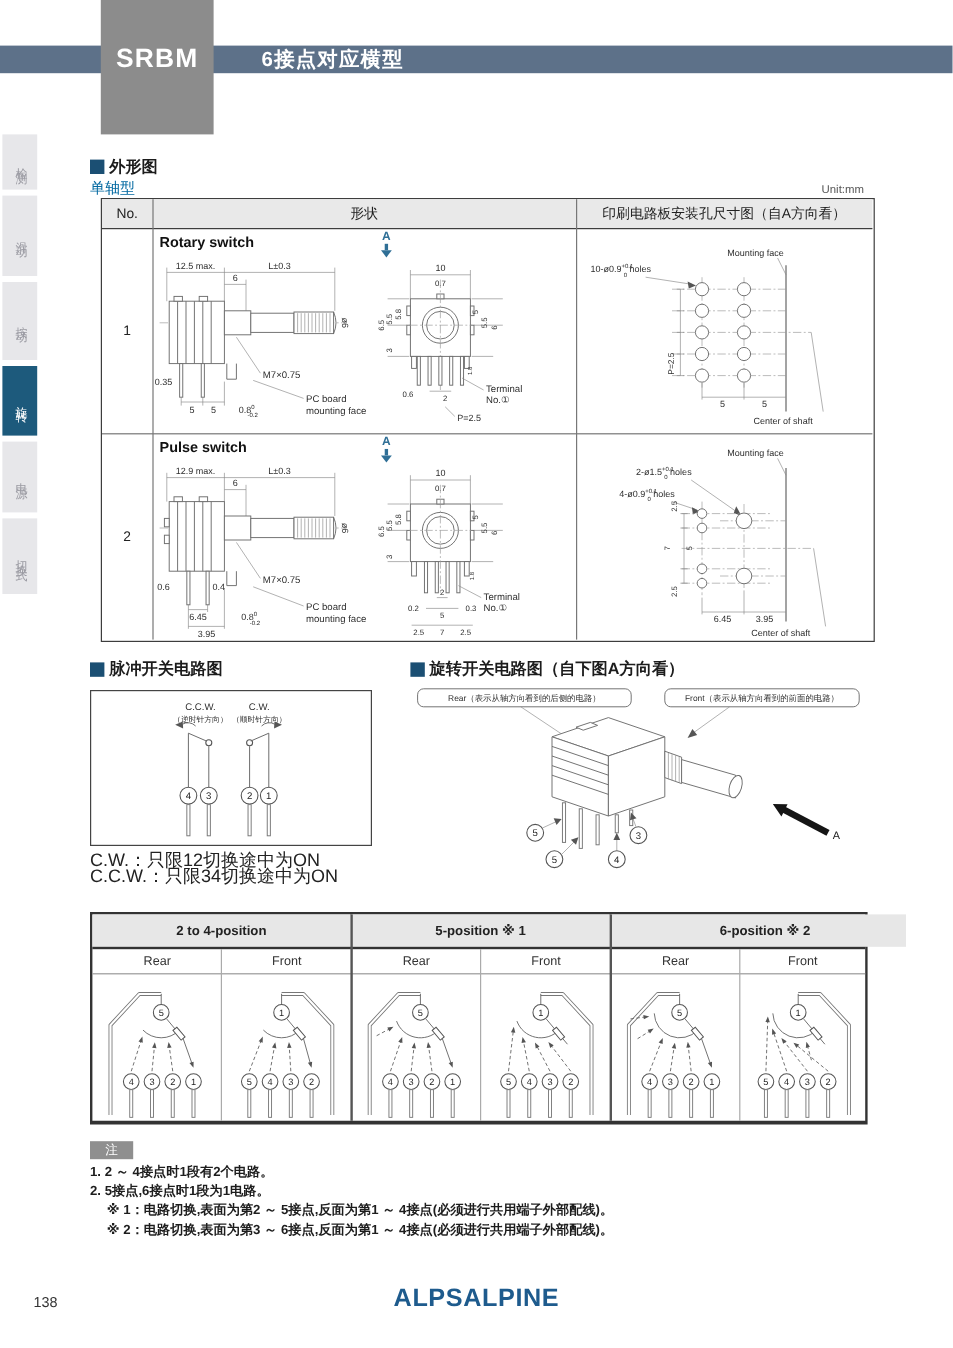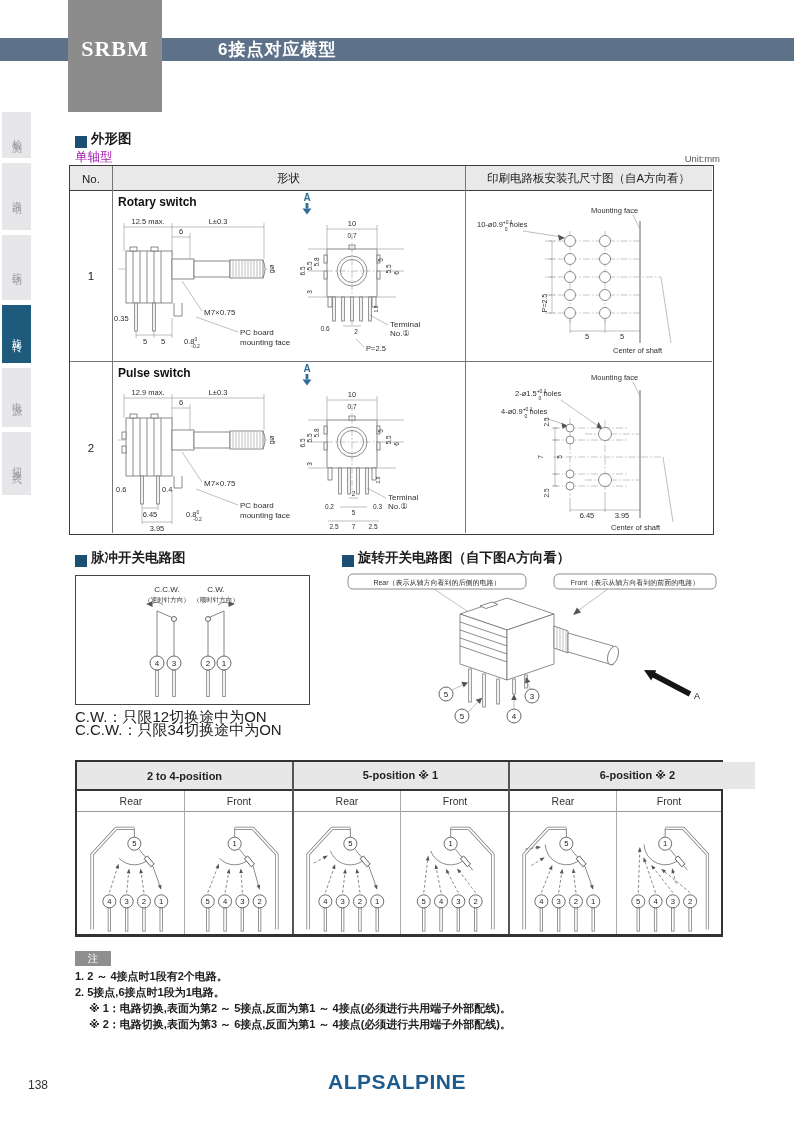--- a/index.html
+++ b/index.html
@@ -1,36 +1,36 @@
 <!DOCTYPE html>
 <html style="--accent_bar: #5d7189; --product_box: #8c8c8c; --active_tab: #1d5a7c; --heading_square: #1b4f73; --logo_blue: #1e5b8d; --arrow_blue: #2f6f96; --table_header_bg: #e9e9e9; --sidebar_bg: #e7e7ea; --sidebar_text: #9a9aa2;"><head>
 <meta charset="utf-8">
 <style>
   html,body{margin:0;padding:0;background:#fff;}
   .page{position:relative;width:794px;height:1123px;background:#fff;overflow:hidden;
         font-family:"Liberation Sans","DejaVu Sans",sans-serif;color:#222;}
   .abs{position:absolute;}
   
   .topbar{left:0;top:38px;width:794px;height:23px;background:var(--accent_bar);}
-  .prodbox{left:68px;top:0;width:94px;height:112px;background:var(--product_box);
-           display:flex;align-items:center;justify-content:center;font-family:Liberation Serif, serif;}
+  .prodbox{left:84px;top:0;width:94px;height:112px;background:var(--product_box);
+           display:flex;align-items:center;justify-content:center;}
   .prodbox span{color:#fff;font-size:22px;font-weight:bold;letter-spacing:1px;margin-top:-14px;}
   .bartitle{left:180px;top:38px;height:23px;line-height:23px;color:#fff;font-size:17px;font-weight:bold;letter-spacing:1px;margin-left:38px;}
   
   .sbitem{left:2px;width:29px;background:var(--sidebar_bg);color:var(--sidebar_text);
           display:flex;align-items:center;justify-content:center;font-size:10px;
           writing-mode:vertical-rl;text-orientation:upright;letter-spacing:4px;}
   .sbitem.active{background:var(--active_tab);color:#fff;}
   
-  .sechead{display:flex;align-items:flex-end;font-size:13.5px;font-weight:600;color:#1c1c1c;}
+  .sechead{display:flex;align-items:center;font-size:13.5px;font-weight:600;color:#1c1c1c;}
   .sechead .sq{width:12px;height:12px;background:var(--heading_square);margin-right:4px;display:inline-block;}
-  .sub{font-size:12.5px;color:#a21caf;}
+  .sub{font-size:12.5px;color:#0369a1;}
   .unit{font-size:9.5px;color:#555;text-align:right;}
   
-  .otable{left:69px;top:165px;width:645px;height:370px;border:1.5px solid #3d3d3d;box-sizing:border-box;}
+  .otable{left:84px;top:165px;width:645px;height:370px;border:1.5px solid #3d3d3d;box-sizing:border-box;}
   .othead{left:0;top:0;width:642px;height:25px;background:var(--table_header_bg);border-bottom:1.5px solid #3d3d3d;box-sizing:border-box;}
   .othcell{top:0;height:25px;display:flex;align-items:center;justify-content:center;font-size:11.5px;color:#222;}
   .vline{width:1px;background:#777;}
   .hline{height:1px;background:#777;}
   .rownum{display:flex;align-items:center;justify-content:center;font-size:11.5px;}
   .celltitle{font-size:12px;font-weight:bold;color:#111;}
   .aarrow{display:flex;flex-direction:column;align-items:center;width:14px;}
   .aarrow .al{color:var(--arrow_blue);font-size:10px;font-weight:bold;line-height:10px;}
   
   svg text{font-family:"Liberation Sans","DejaVu Sans",sans-serif;}

